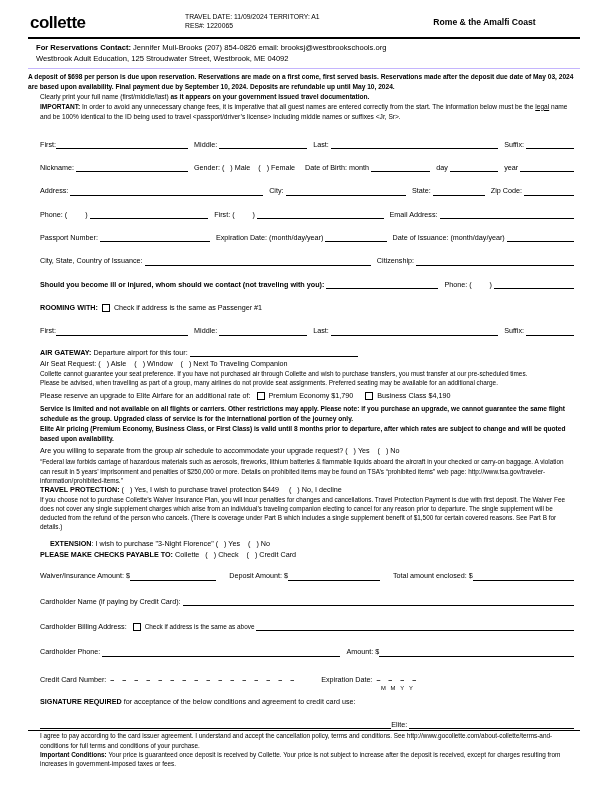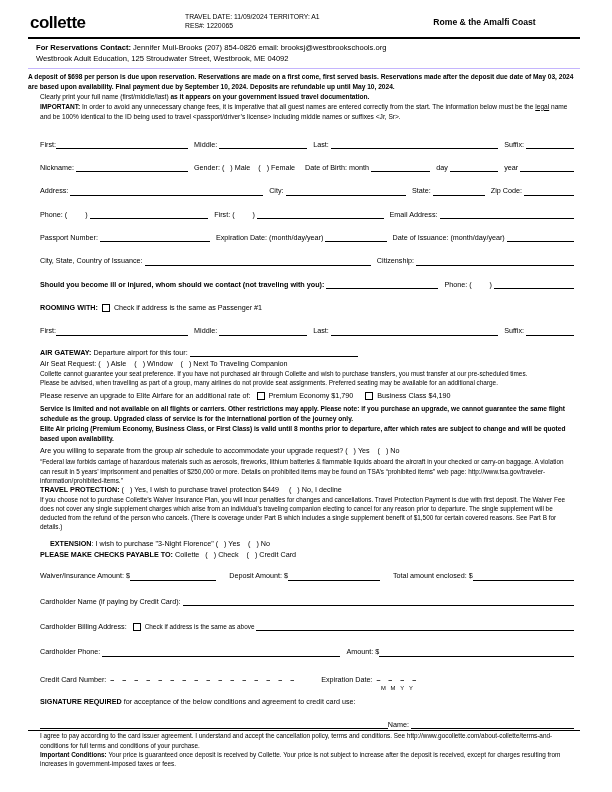--- a/index.html
+++ b/index.html
@@ -231,21 +231,21 @@
     <span class="lbl">Expiration Date:  </span>
     <span style="display:inline-block">
       <div class="dashes">– – – –</div>
       <div class="mmyy">M&nbsp;&nbsp;&nbsp;M&nbsp;&nbsp;&nbsp;Y&nbsp;&nbsp;&nbsp;Y</div>
     </span>
   </div>
 
   <div style="margin-top:4px"><span class="bold">SIGNATURE REQUIRED</span><span> for acceptance of the below conditions and agreement to credit card use:</span></div>
   <div class="row" style="margin-top:14px">
     <span class="blank" style="flex:3.2"></span>
-    <span class="lbl">Name: </span>
+    <span class="lbl">Elite: </span>
     <span class="blank" style="flex:1.5"></span>
   </div>
   <hr class="sig-hr">
 
   <div class="fine">I agree to pay according to the card issuer agreement. I understand and accept the cancellation policy, terms and conditions. See http://www.gocollette.com/about-collette/terms-and-conditions for full terms and conditions of your purchase.</div>
   <div class="fine"><span class="bold">Important Conditions:</span><span> Your price is guaranteed once deposit is received by Collette. Your price is not subject to increase after the deposit is received, except for charges resulting from increases in government-imposed taxes or fees.</span></div>
 
 </div>
 
 </body></html>

